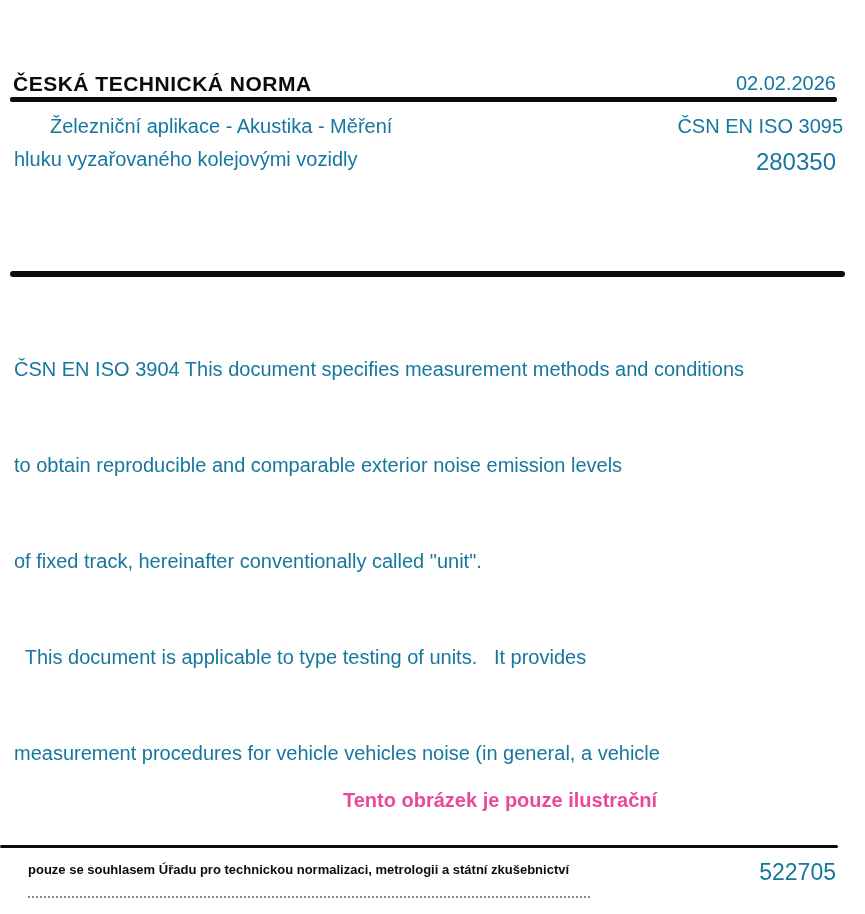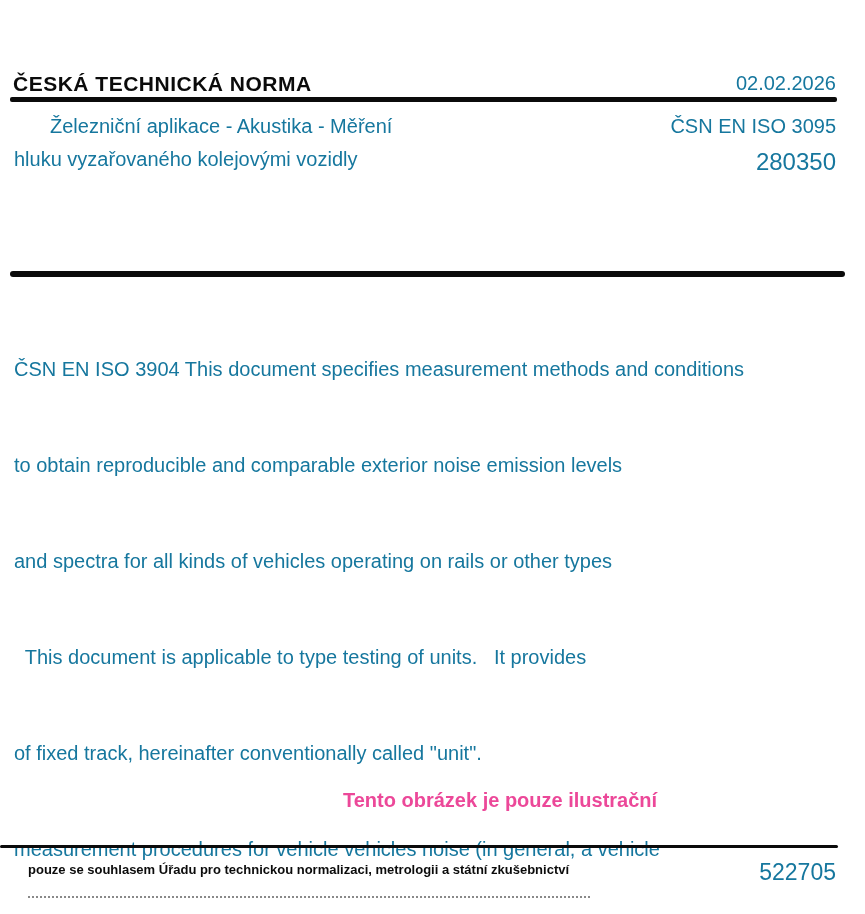--- a/index.html
+++ b/index.html
@@ -22,21 +22,21 @@
     font-size: 20px; color: var(--accent); white-space: nowrap;
   }
   .rule-header {
     left: 10px; top: 97px; width: 827px; height: 5px;
     background: #0b0b0b; border-radius: 2px;
   }
 
   
   .subject-line1 { left: 14px; top: 115px; font-size: 20px; color: var(--accent); white-space: nowrap; margin-left: 36px; }
   .subject-line2 { left: 14px; top: 148px; font-size: 20px; color: var(--accent); white-space: nowrap; }
-  .standard-code { right: 29px; top: 115px; font-size: 20px; color: var(--accent); white-space: nowrap; }
+  .standard-code { right: 22px; top: 115px; font-size: 20px; color: var(--accent); white-space: nowrap; }
   .class-number  { right: 29px; top: 148px; font-size: 24px; color: var(--accent); white-space: nowrap; }
 
   
   .rule-thick {
     left: 10px; top: 271px; width: 835px; height: 6px;
     background: #0b0b0b; border-radius: 3px;
   }
 
   
   .abstract {
@@ -81,23 +81,22 @@
 <div class="abs subject-line1">Železniční aplikace - Akustika - Měření</div>
 <div class="abs subject-line2">hluku vyzařovaného kolejovými vozidly</div>
 <div class="abs standard-code">ČSN EN ISO 3095</div>
 <div class="abs class-number">280350</div>
 
 <div class="abs rule-thick"></div>
 
 <div class="abs abstract">
   <div class="line">ČSN EN ISO 3904 This document specifies measurement methods and conditions</div>
   <div class="line">to obtain reproducible and comparable exterior noise emission levels</div>
-  <div class="line">and spectra for all kinds of vehicles operating on rails or other types</div>
+  <div class="line">of fixed track, hereinafter conventionally called "unit".</div>
   <div class="line">  This document is applicable to type testing of units.   It provides</div>
-  <div class="line">of fixed track, hereinafter conventionally called "unit".</div>
   <div class="line">measurement procedures for vehicle vehicles noise (in general, a vehicle</div>
   
   
   
   
   
   
   
   
   

